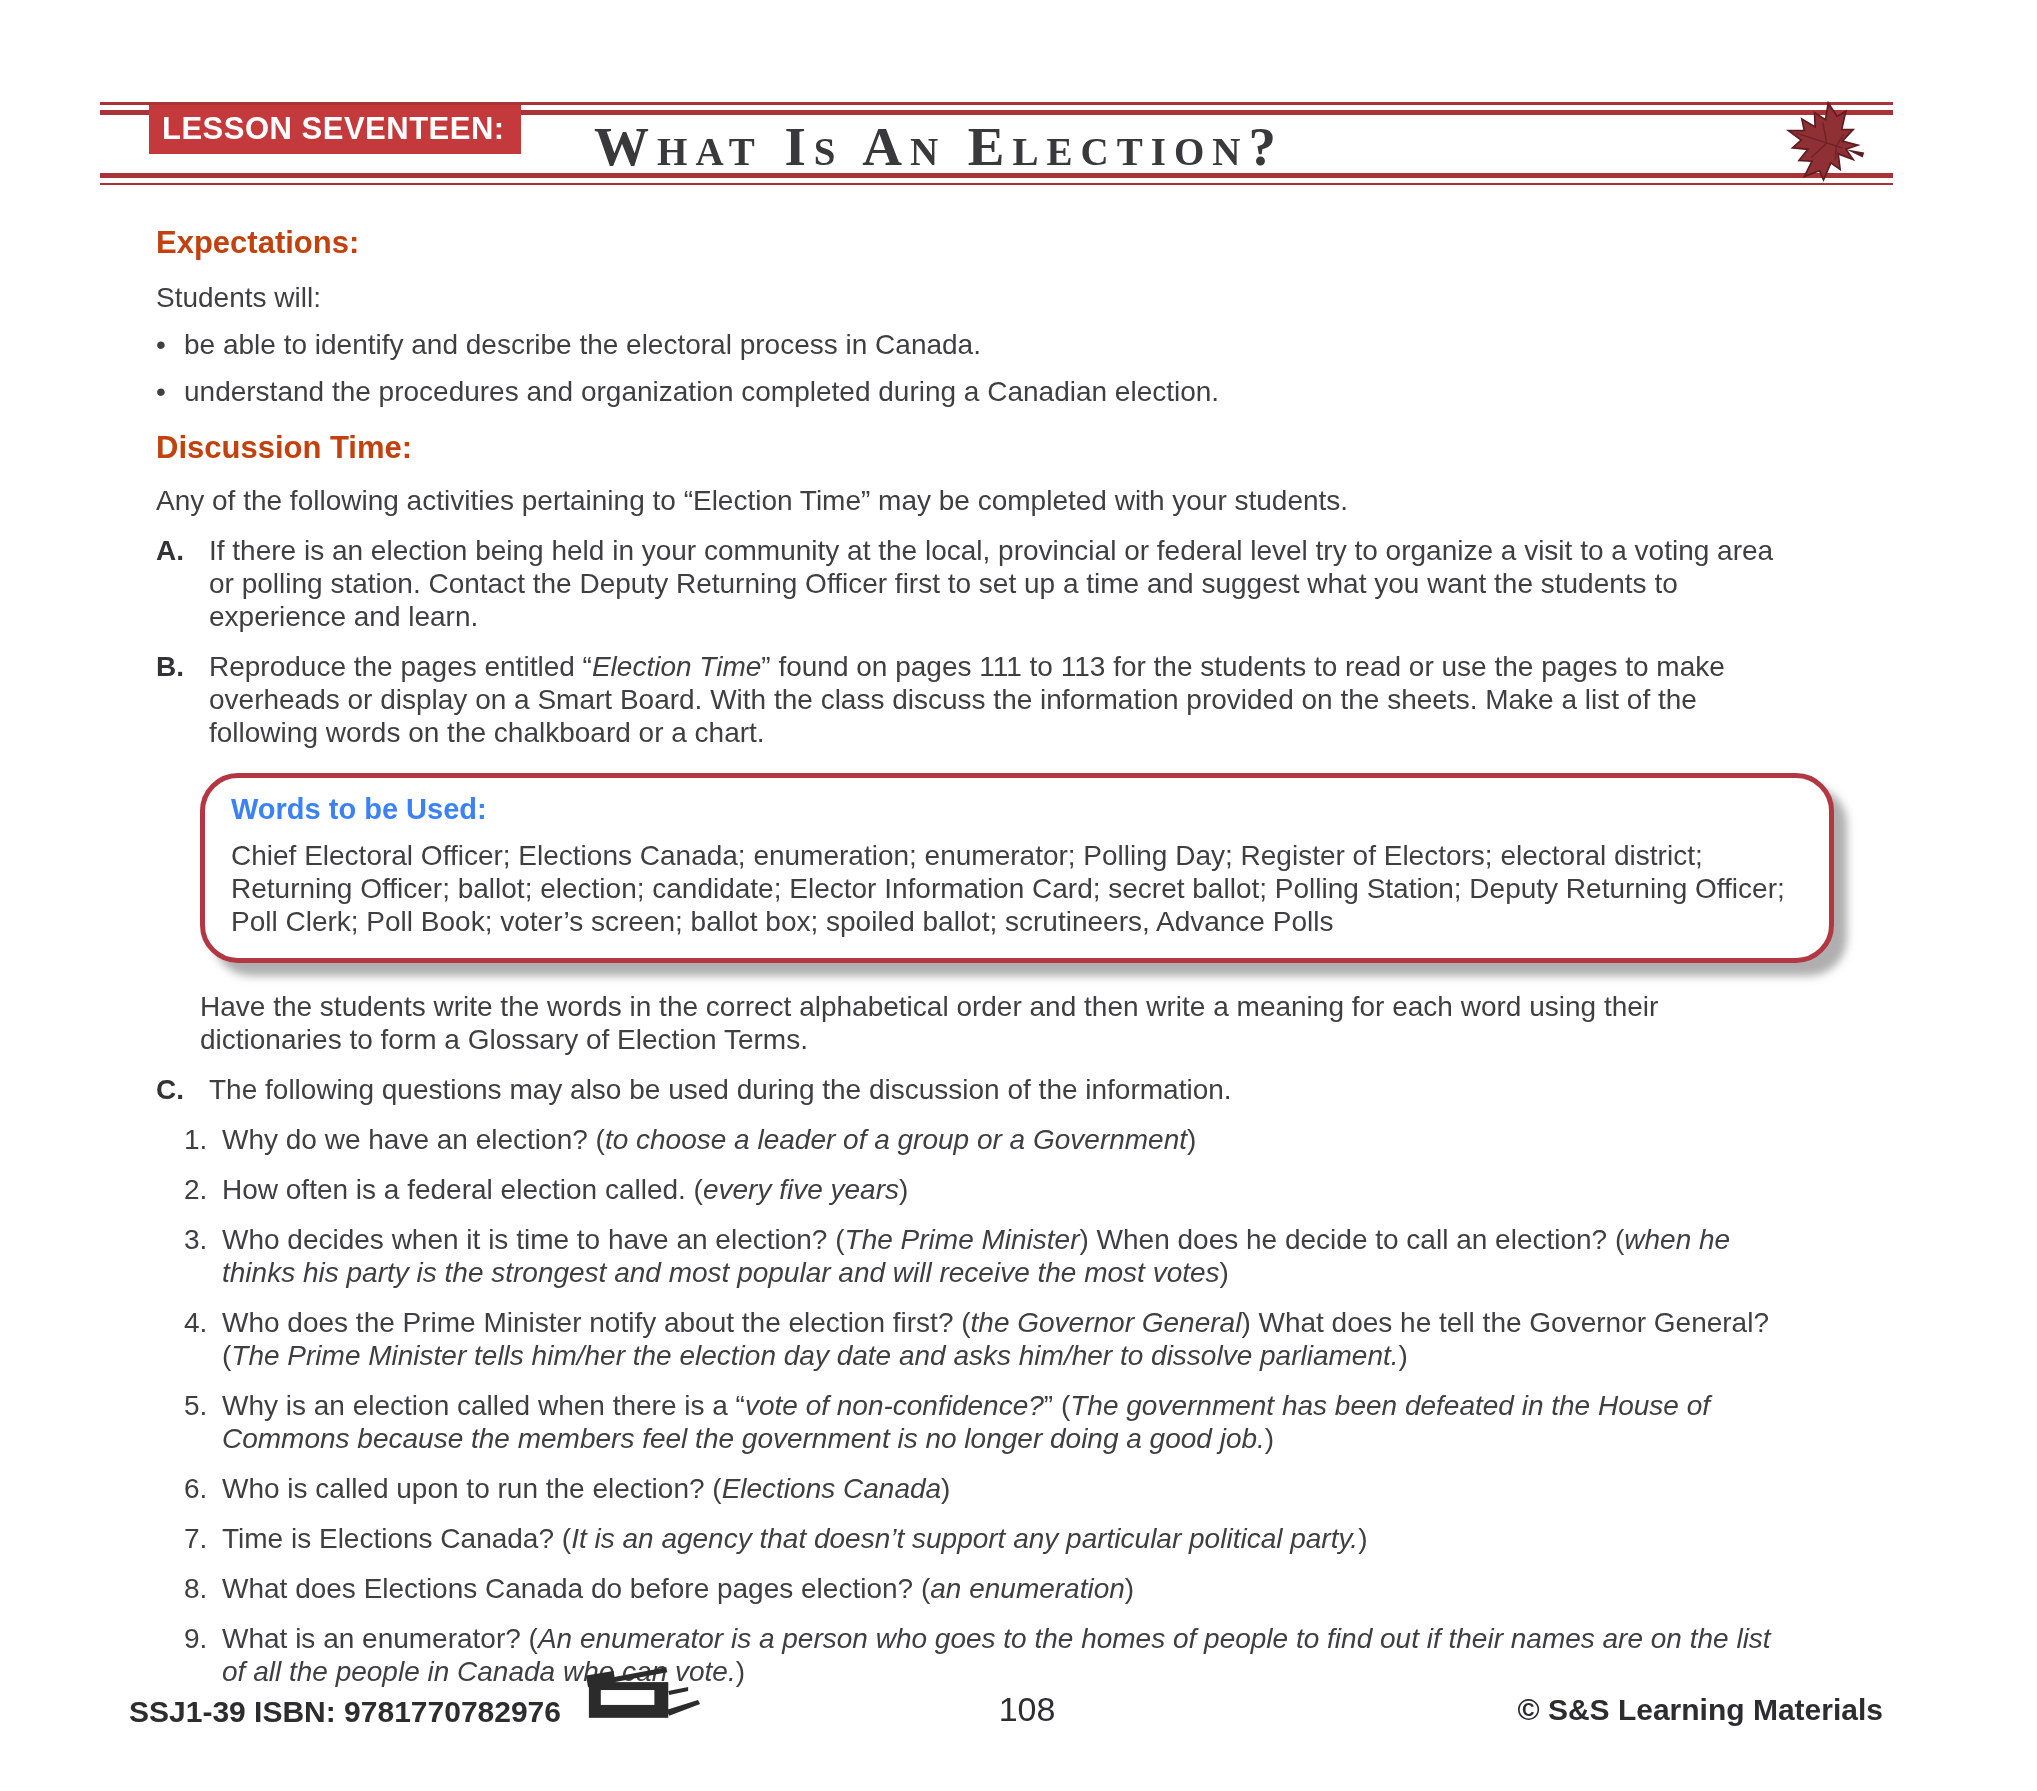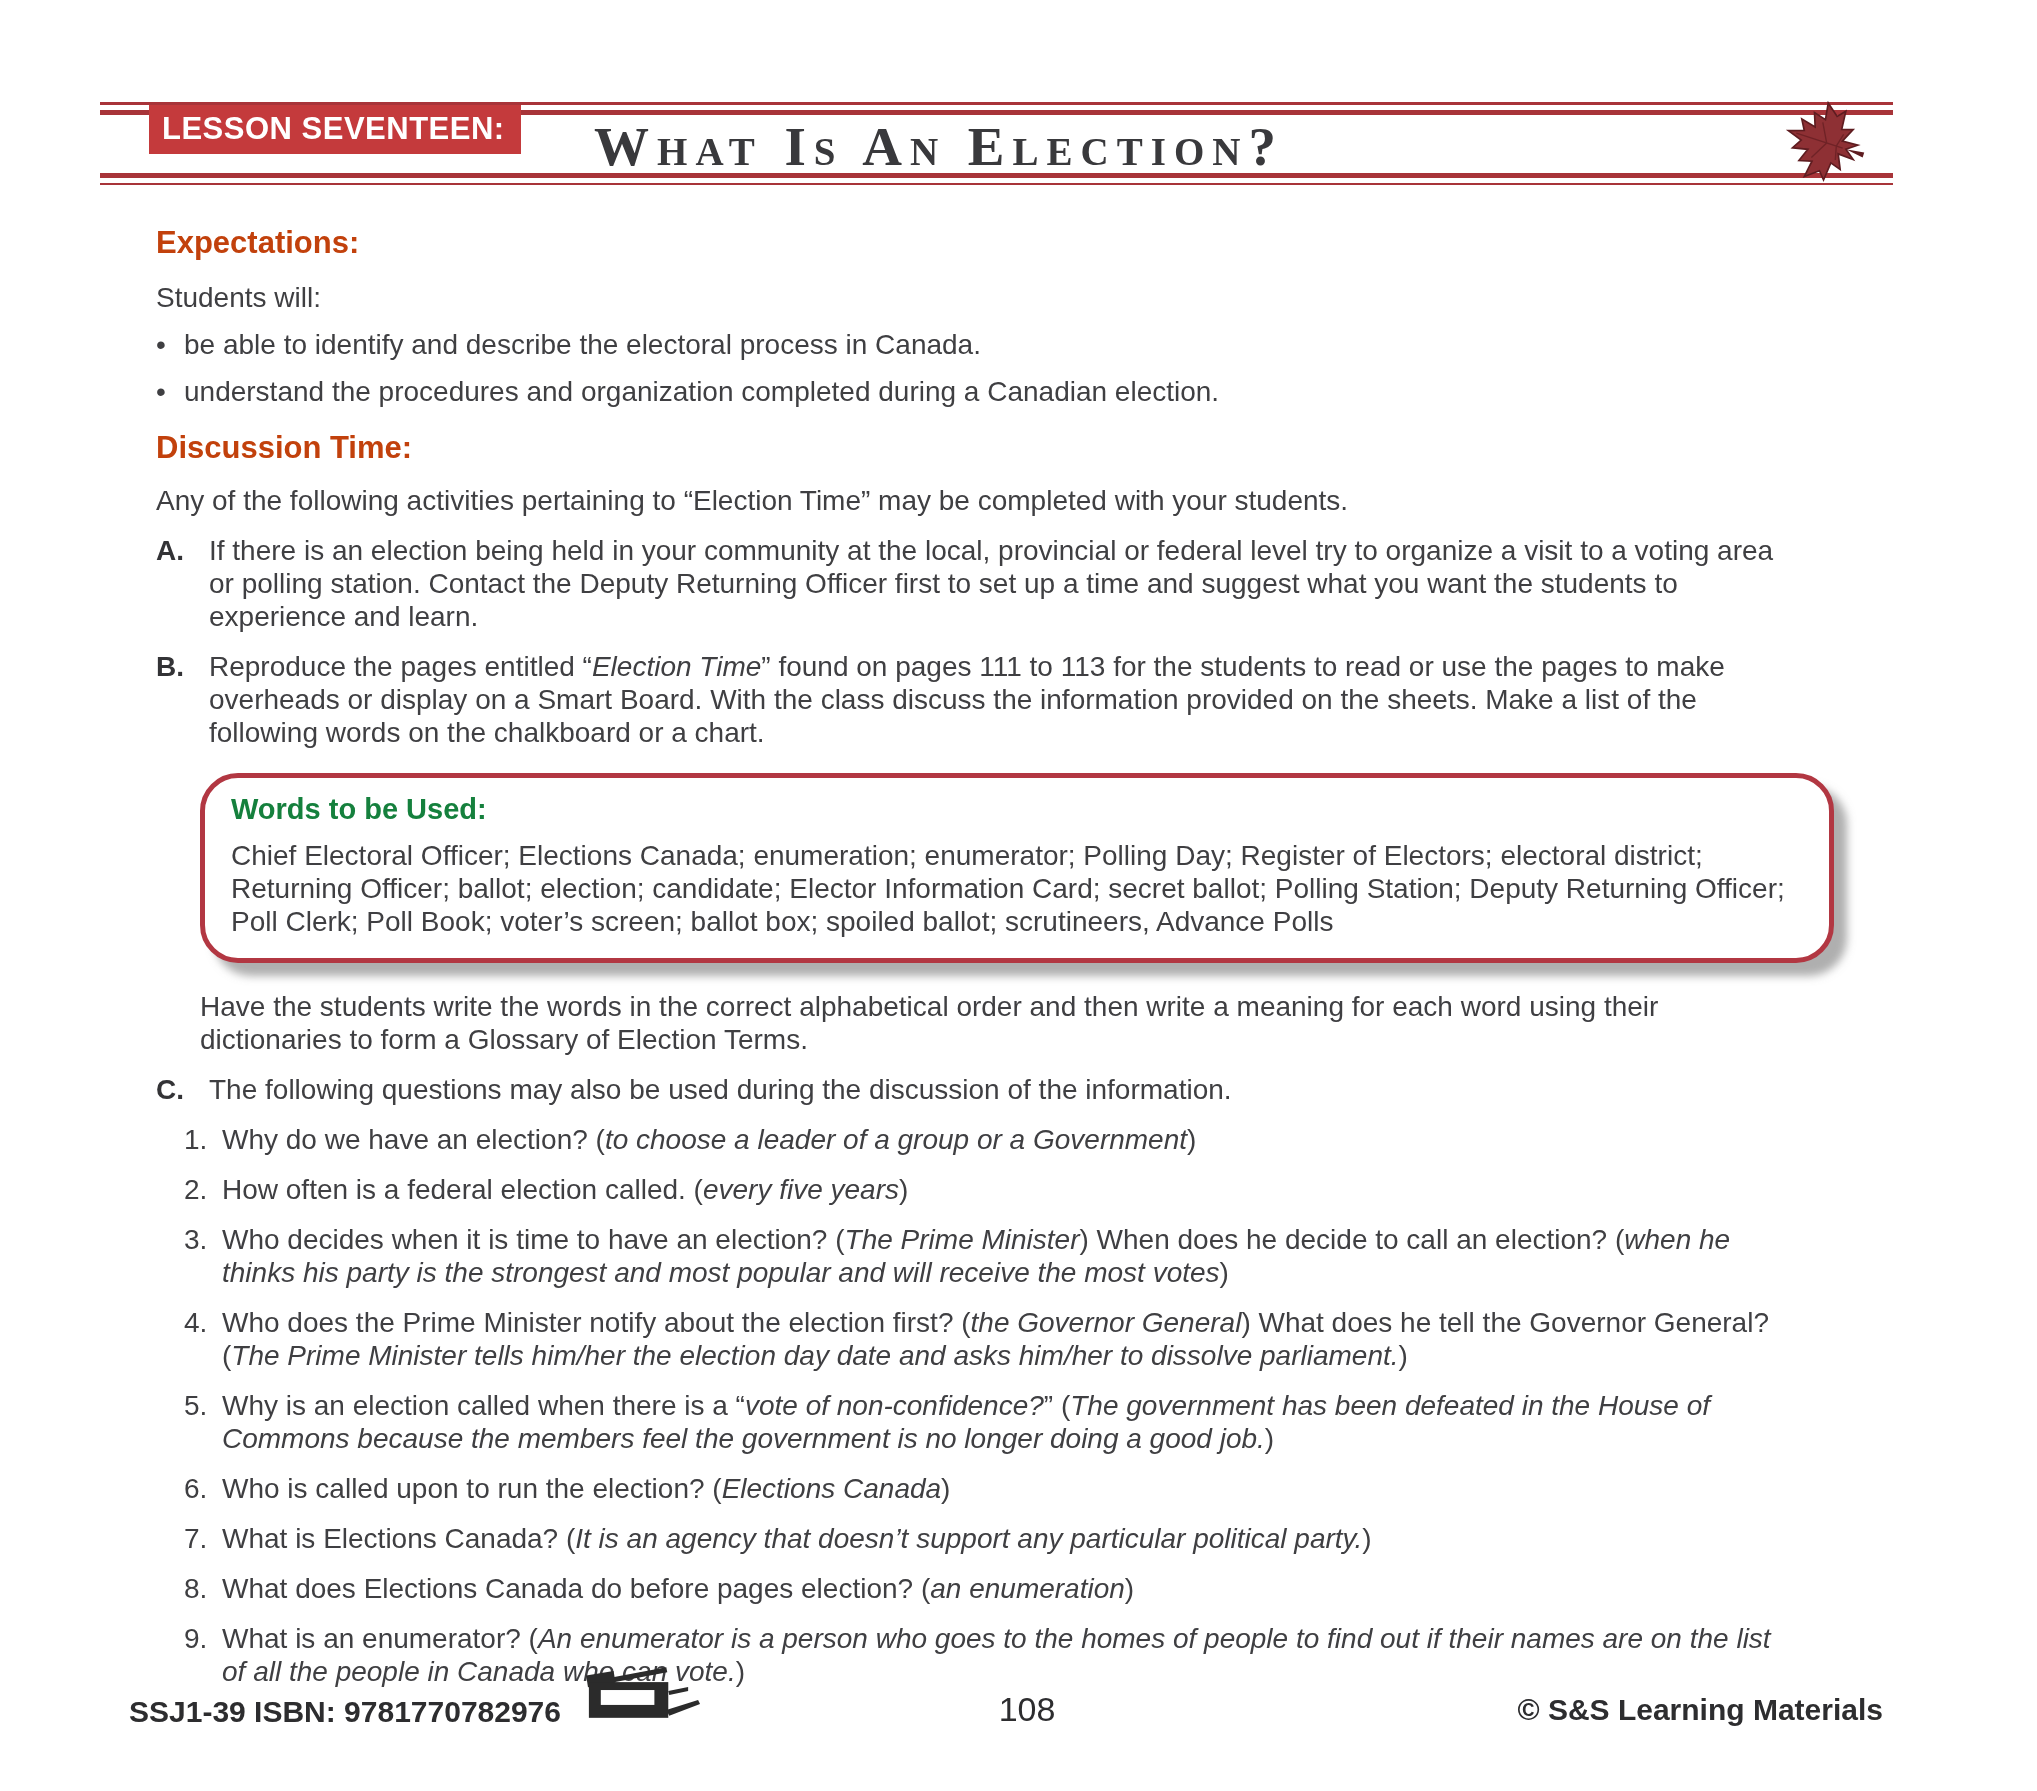--- a/index.html
+++ b/index.html
@@ -45,21 +45,21 @@
   .li .ll { width:44px; flex:none; font-weight:bold; color:#333336; }
   .li .lt { max-width:1592px;margin-left:9px; }
 
   .words-box {
     margin:24px 0 0 44px; width:1634px;
     border:5px solid #b23742; border-radius:38px;
     padding:15px 30px 20px 26px;
     box-shadow:13px 13px 9px rgba(110,110,110,0.55);
     background:#fff;
   }
-  .words-box h3 { font-size:29px; color:#15803d; margin-bottom:13px; }
+  .words-box h3 { font-size:29px; color:#3b82f6; margin-bottom:13px; }
   .words-box .wtext { max-width:1567px; }
 
   .glossary-note { margin:27px 0 0 44px; max-width:1592px; }
   .questions { margin-top:6px; }
   .q { display:flex; margin-top:17px; padding-left:28px; }
   .q .qn { width:38px; flex:none; }
   .q .qt { max-width:1577px; }
 
   
   .footer {
@@ -151,21 +151,21 @@
       <div class="q">
         <span class="qn">5.</span>
         <span class="qt"><span>Why is an election called when there is a “</span><span class="it">vote of non-confidence?</span><span>” (</span><span class="it">The government has been defeated in the House of Commons because the members feel the government is no longer doing a good job.</span><span>)</span></span>
       </div>
       <div class="q">
         <span class="qn">6.</span>
         <span class="qt"><span>Who is called upon to run the election? (</span><span class="it">Elections Canada</span><span>)</span></span>
       </div>
       <div class="q">
         <span class="qn">7.</span>
-        <span class="qt"><span>What is Elections Canada? (</span><span class="it">It is an agency that doesn’t support any particular political party.</span><span>)</span></span>
+        <span class="qt"><span>Time is Elections Canada? (</span><span class="it">It is an agency that doesn’t support any particular political party.</span><span>)</span></span>
       </div>
       <div class="q">
         <span class="qn">8.</span>
         <span class="qt"><span>What does Elections Canada do before pages election? (</span><span class="it">an enumeration</span><span>)</span></span>
       </div>
       <div class="q">
         <span class="qn">9.</span>
         <span class="qt"><span>What is an enumerator? (</span><span class="it">An enumerator is a person who goes to the homes of people to find out if their names are on the list of all the people in Canada who can vote.</span><span>)</span></span>
       </div>
     </div>

